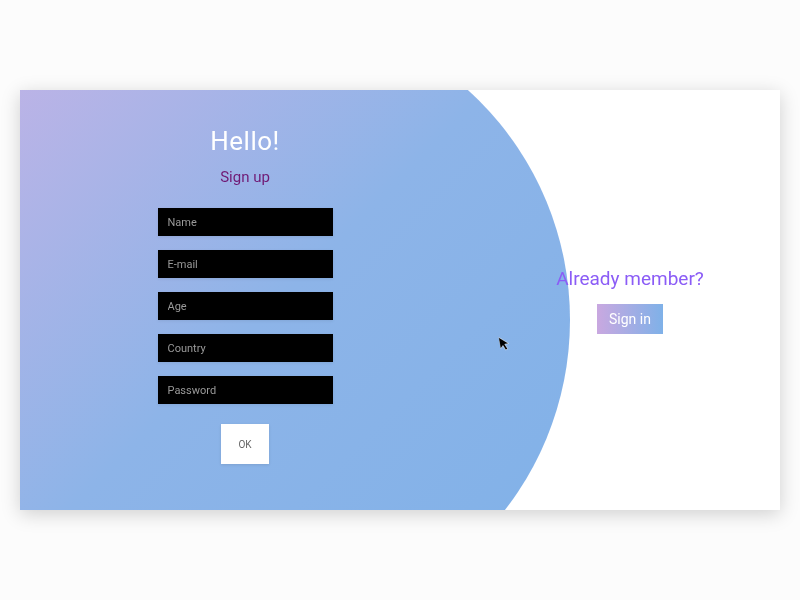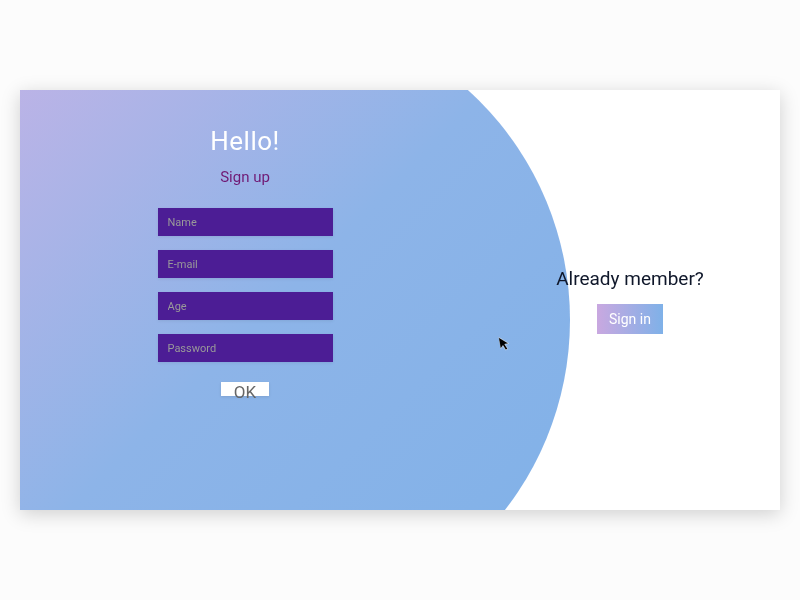--- a/index.html
+++ b/index.html
@@ -54,60 +54,60 @@
     }
     .subtitle {
       color: #701a75;
       font-size: 15px;
       font-weight: 400;
       margin-bottom: 22px;
     }
     .input-field {
       width: 175px;
       height: 28px;
-      background: #4c1d95;
+      background: #000000;
       border: none;
       padding: 0 10px;
       font-size: 11px;
       color: #888;
       margin-bottom: 14px;
       display: block;
       font-family: inherit;
       outline: none;
       box-shadow: 0 1px 3px rgba(0,0,0,0.08);
     }
     .input-field::placeholder {
       color: #999;
       font-weight: 400;
     }
     .ok-button {
       width: 48px;
-      height: 14px;
+      height: 40px;
       background: #ffffff;
       border: none;
-      font-size: 17px;
+      font-size: 10px;
       color: #666;
       cursor: pointer;
       margin-top: 6px;
       box-shadow: 0 1px 3px rgba(0,0,0,0.1);
       font-family: inherit;
     }
     .right-panel {
       position: absolute;
       right: 0;
       top: 0;
       width: 300px;
       height: 100%;
       display: flex;
       flex-direction: column;
       align-items: center;
       justify-content: center;
     }
     .already-member {
-      color: #0f172a;
+      color: #8b5cf6;
       font-size: 19px;
       font-weight: 400;
       margin-bottom: 14px;
     }
     .signin-button {
       padding: 7px 12px;
       background: linear-gradient(90deg, #c9a8e0 0%, #7fb1e8 100%);
       border: none;
       color: #ffffff;
       font-size: 14px;
@@ -130,20 +130,21 @@
 <div class="card">
   <div class="left-panel"></div>
 
   <div class="form-container">
     <h1 class="title">Hello!</h1>
     <div class="subtitle">Sign up</div>
 
     <input class="input-field" type="text" placeholder="Name" style="">
     <input class="input-field" type="text" placeholder="E-mail" style="">
     <input class="input-field" type="text" placeholder="Age" style="">
+    <input class="input-field" type="text" placeholder="Country" style="">
     <input class="input-field" type="password" placeholder="Password" style="">
 
     <button class="ok-button">OK</button>
   </div>
 
   <div class="right-panel">
     <div class="already-member">Already member?</div>
     <button class="signin-button">Sign in</button>
   </div>
 

